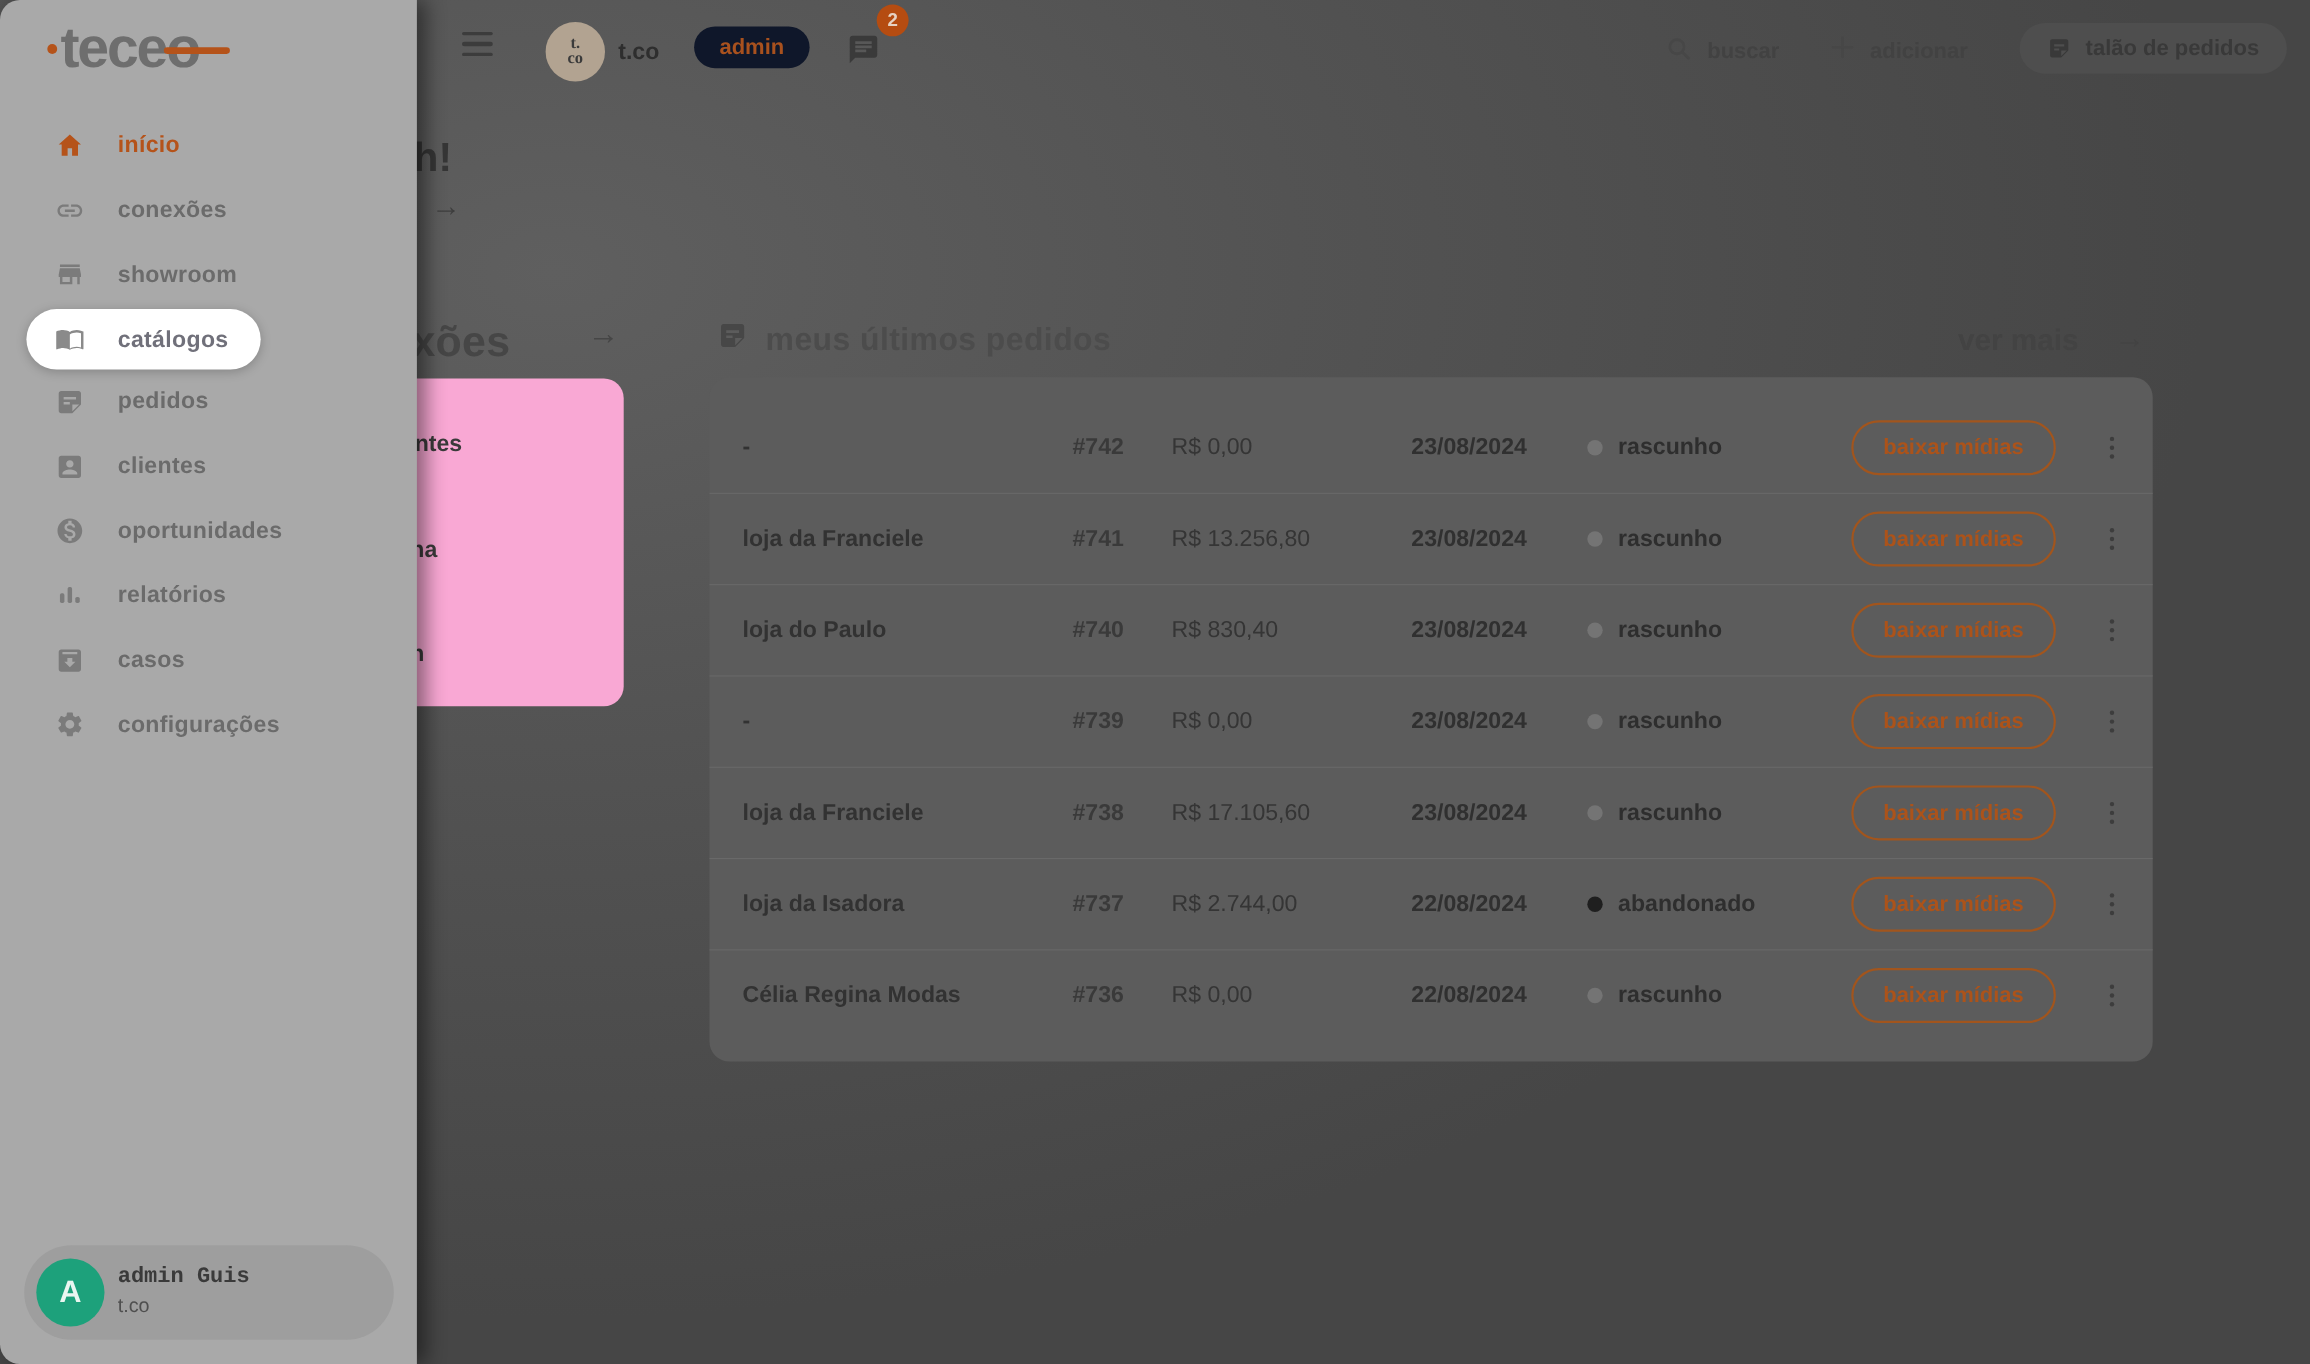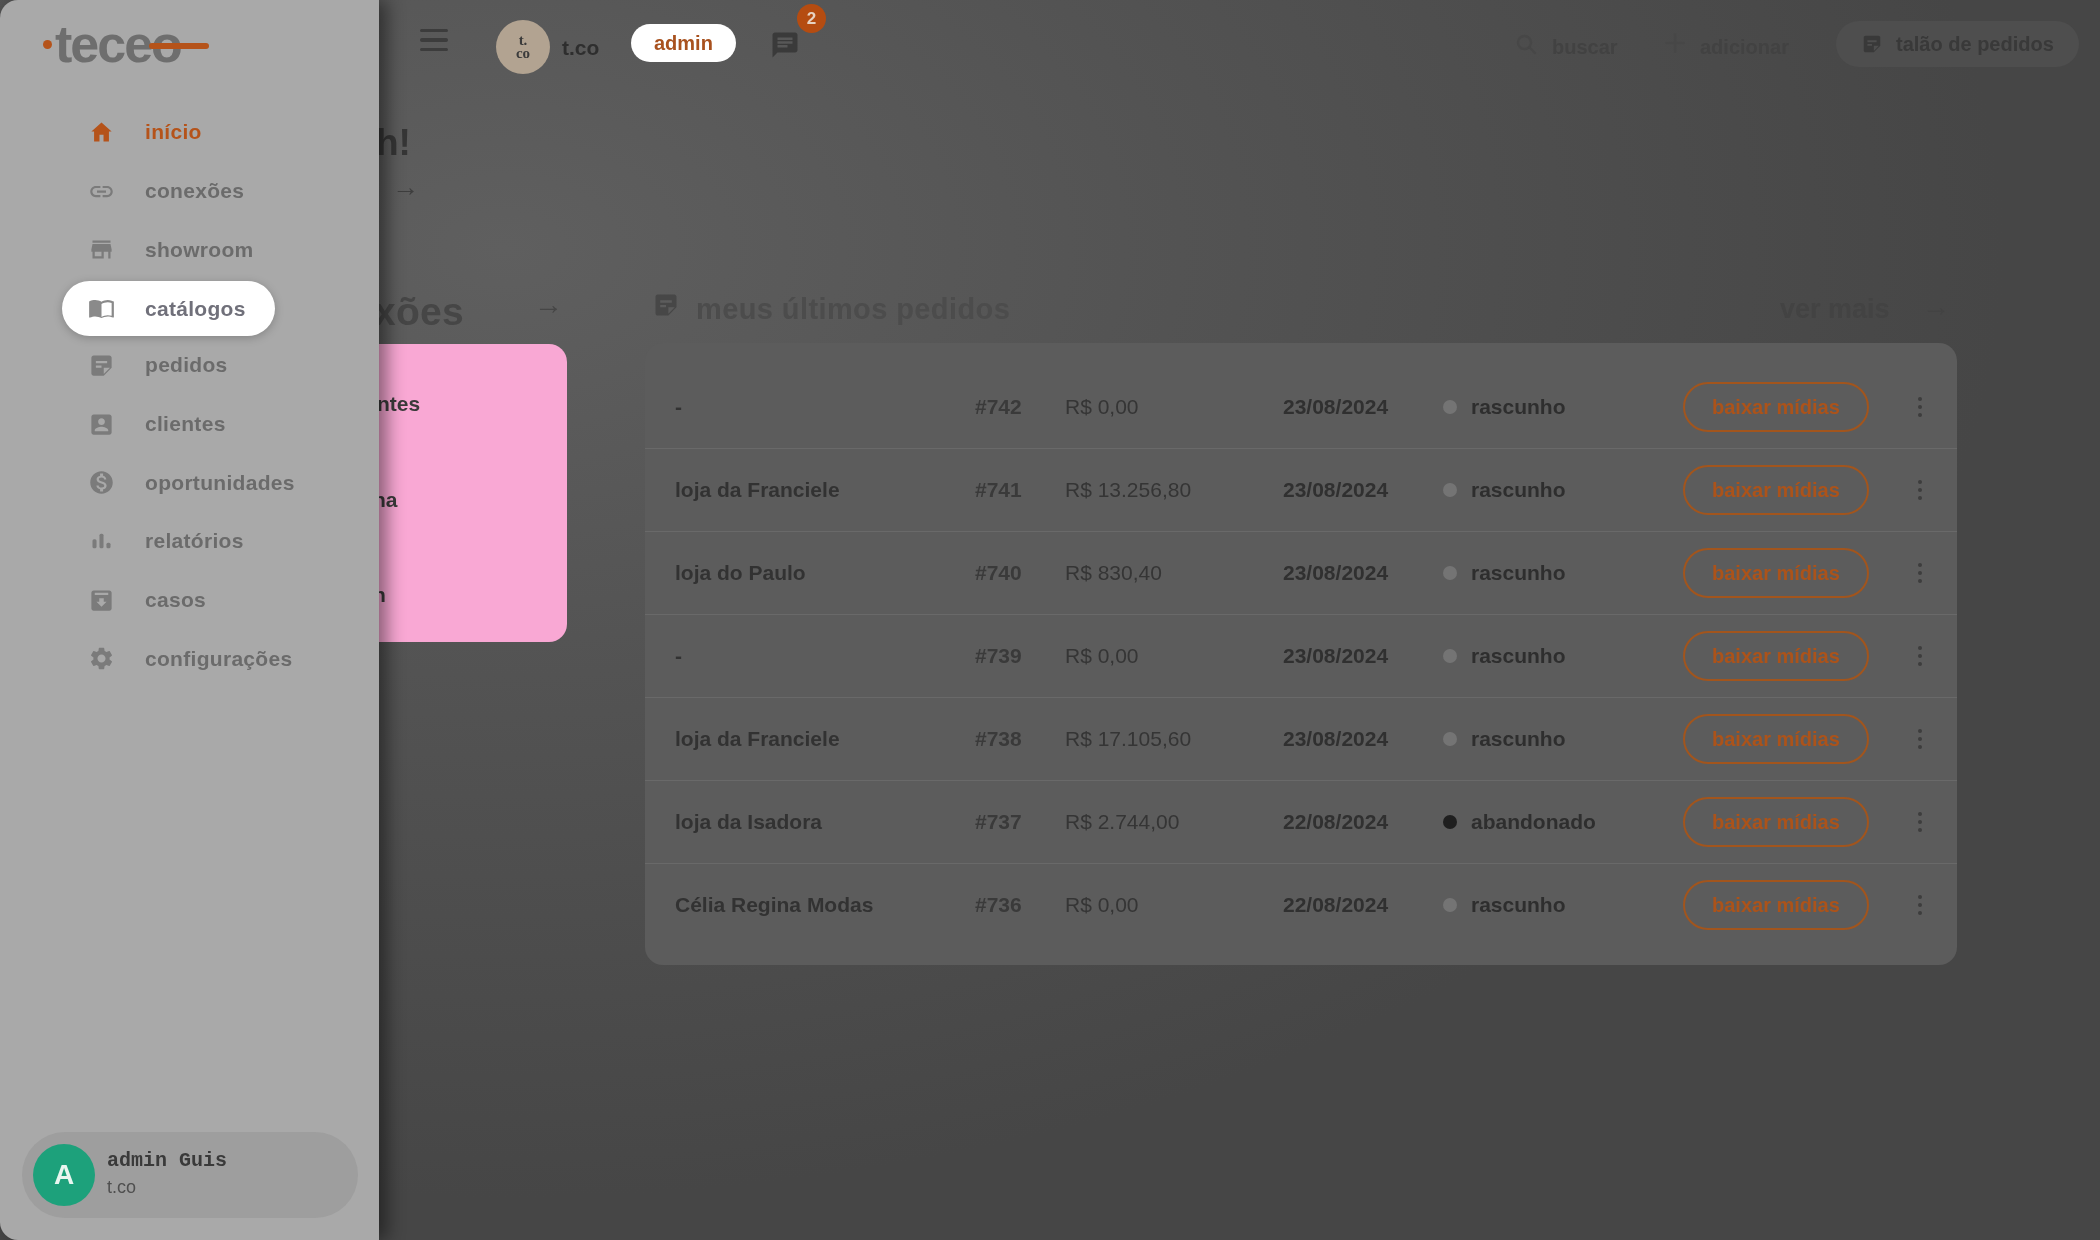--- a/index.html
+++ b/index.html
@@ -10,21 +10,21 @@
     background:radial-gradient(1500px 950px at 24% 20%, #5f5f5f 0%, #535353 45%, #464646 100%);}
   .main-el{position:absolute;z-index:1;}
   
   .hamburger{left:420px;top:29px;width:28px;height:22px;display:flex;flex-direction:column;justify-content:space-between;}
   .hamburger span{display:block;height:3.4px;background:#3c3c3c;border-radius:2px;}
   .tb-avatar{left:496px;top:20px;width:54px;height:54px;border-radius:50%;background:#b2a391;
     display:flex;flex-direction:column;align-items:center;justify-content:center;
     font-family:"Liberation Serif","DejaVu Serif",serif;color:#3b3b3b;font-size:15px;line-height:13px;font-weight:700;}
   .tb-workspace{left:562px;top:36px;font-size:21px;font-weight:700;color:#2e2e2e;}
   .tb-admin{left:631px;top:24px;height:38px;line-height:38px;padding:0 23px;border-radius:20px;
-    background:#ffffff;color:#a8511e;font-size:20px;font-weight:700;}
+    background:#0f172a;color:#a8511e;font-size:20px;font-weight:700;}
   .tb-chat{left:770px;top:30px;width:30px;height:30px;color:#3a3a3a;}
   .tb-badge{left:797px;top:4px;width:29px;height:29px;border-radius:50%;background:#b54c11;
     color:#e6d2c2;font-size:17px;font-weight:700;display:flex;align-items:center;justify-content:center;}
   .tb-search-ic{left:1514px;top:32px;width:24px;height:24px;color:#474747;}
   .tb-search-lb{left:1552px;top:36px;font-size:20px;font-weight:600;color:#424242;}
   .tb-plus-ic{left:1662px;top:30px;width:26px;height:26px;color:#474747;}
   .tb-add-lb{left:1700px;top:36px;font-size:20px;font-weight:600;color:#424242;}
   .tb-orderpad{left:1836px;top:21px;height:46px;border-radius:24px;background:#4e4e4e;
     display:flex;align-items:center;gap:13px;padding:0 25px;color:#393939;}
   .tb-orderpad .lbl{font-size:20px;font-weight:700;}
@@ -59,21 +59,21 @@
   .c-kebab{flex:1;display:flex;justify-content:center;}
   .kebab{display:flex;flex-direction:column;gap:3.5px;padding:6px;}
   .kebab i{width:4.5px;height:4.5px;border-radius:50%;background:#3d3d3d;}
   
   #sidebar{position:absolute;left:0;top:0;width:379px;height:1240px;background:#a9a9a9;z-index:30;
     border-radius:18px 0 0 18px;box-shadow:8px 0 18px rgba(0,0,0,.45);}
   .logo{position:absolute;left:45px;top:14px;width:220px;height:60px;}
   .logo .dot-accent{position:absolute;left:-2px;top:26px;width:9px;height:9px;border-radius:50%;background:#b5531a;}
   .logo .word{position:absolute;left:10px;top:0;font-size:52px;font-weight:700;letter-spacing:-2px;color:#6e6e6e;}
   .logo .strike{position:absolute;left:104px;top:29px;width:60px;height:6px;border-radius:3px;background:#b5531a;}
-  .nav{position:absolute;left:0;top:103px;width:379px;padding-left:38px;}
+  .nav{position:absolute;left:0;top:103px;width:379px;}
   .nav-item{display:flex;align-items:center;gap:30px;height:58.7px;padding-left:50px;box-sizing:border-box;
     color:#6b6b6b;font-size:21px;font-weight:600;letter-spacing:.3px;cursor:pointer;}
   .nav-item svg{width:27px;height:27px;flex:none;color:#7b7b7b;}
   .nav-item.active{color:#b5531a;} .nav-item.active svg{color:#b5531a;}
   .nav-item.spotlight{background:#fff;border-radius:28px;width:213px;height:55px;margin:2px 0 0 24px;
     padding-left:26px;color:#70707a;box-shadow:0 2px 10px rgba(0,0,0,.22);}
   .nav-item.spotlight svg{color:#8a8a8a;}
   .user-card{position:absolute;left:22px;top:1132px;width:336px;height:86px;border-radius:43px;background:#9e9e9e;}
   .user-avatar{position:absolute;left:11px;top:12px;width:62px;height:62px;border-radius:50%;background:#1da17b;
     color:#e9f6f0;font-size:28px;font-weight:600;display:flex;align-items:center;justify-content:center;}

